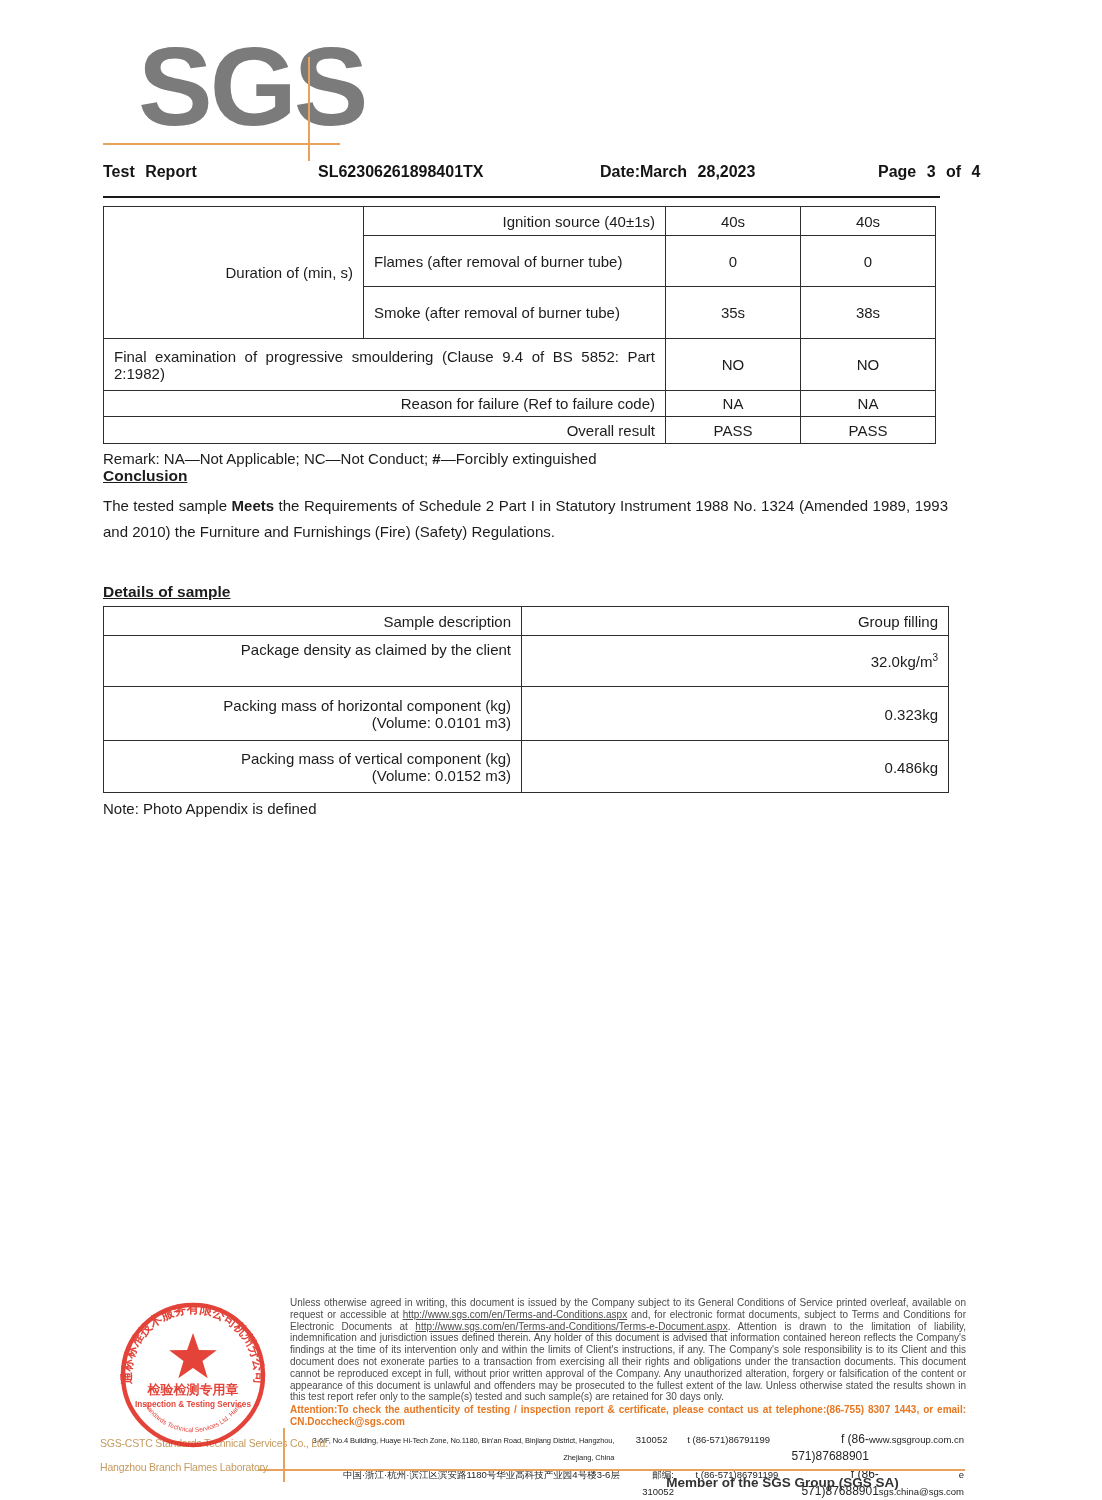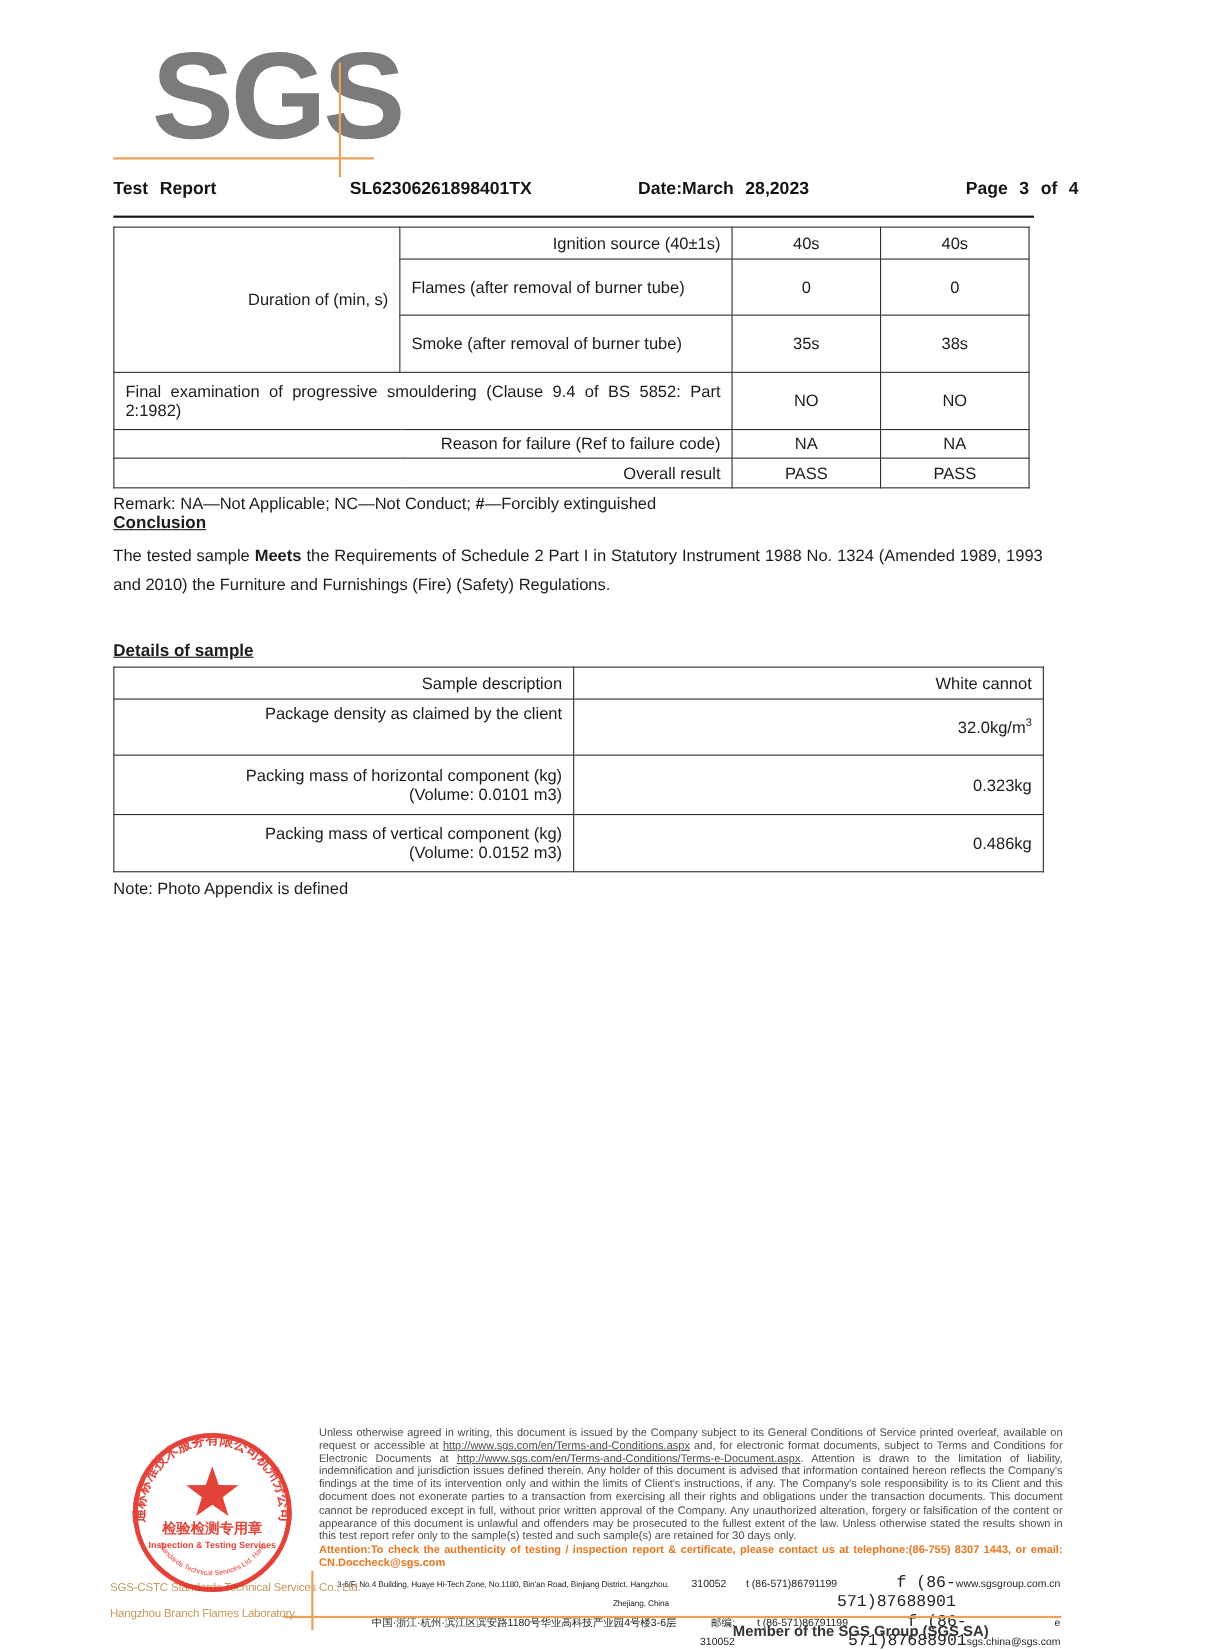--- a/index.html
+++ b/index.html
@@ -14,21 +14,21 @@
     position:absolute; left:138px; top:30px;
     font-size:112px; font-weight:bold; line-height:1.02;
     color:#7b7b7b; letter-spacing:-3px;
   }
   .cross-v { position:absolute; left:308px; top:57px; width:2px; height:104px; background:#e9a15b; }
   .cross-h { position:absolute; left:103px; top:143px; width:237px; height:2px; background:#e9a15b; }
   
   .hdr { position:absolute; top:163px; font-size:16px; font-weight:bold; word-spacing:6px; color:#141414; }
   .hdr-title  { left:103px; }
   .hdr-no     { left:318px; }
-  .hdr-date   { left:580px; }
+  .hdr-date   { left:600px; }
   .hdr-page   { left:878px; }
   .hdr-rule { position:absolute; left:103px; top:196px; width:837px; height:2px; background:#1a1a1a; }
   
   .content { position:absolute; left:103px; top:202px; width:845px; }
   .record-heading { font-size:15.5px; font-weight:bold; padding-left:10px; margin-top:2px; }
   table { border-collapse:collapse; font-size:15px; color:#1c1c1c; }
   td { border:1.5px solid #2e2e2e; padding:2px 10px; vertical-align:middle;text-align:right; }
   .record-table { width:832px; margin-top:4px; table-layout:fixed; }
   .record-table .just { text-align:justify; }
   .record-table .cv { text-align:center; padding:2px 4px; }
@@ -48,21 +48,21 @@
   .company-lines { position:absolute; left:100px; top:1431px; z-index:1; color:#c6995f; font-size:10.5px; letter-spacing:-0.2px; line-height:24px; }
   .legal { position:absolute; left:290px; top:1297px; width:676px; font-size:10px; line-height:11.8px; text-align:justify; color:#4c4c4c; }
   .legal .url { text-decoration:underline; }
   .attention { color:#e87722; font-weight:bold; margin-top:1px; }
   .addr { position:absolute; left:292px; top:1431px; width:672px; color:#252525; }
   .addr-row { display:flex; align-items:baseline; line-height:17px;text-align:right; }
   .addr-en { width:352px; font-size:7.5px; letter-spacing:-0.1px; }
   .addr-cn { width:352px; font-size:9.5px; }
   .addr-post { width:58px; font-size:9.5px; }
   .addr-t { width:112px; font-size:9.5px; }
-  .addr-f { width:108px; font-size:15px;font-family:Liberation Mono, monospace; }
+  .addr-f { width:108px; font-size:12px; }
   .addr-last { flex:1; font-size:9.5px; }
   .foot-bar-v { position:absolute; left:283px; top:1428px; width:2px; height:54px; background:#e9a15b; z-index:3; }
   .foot-rule  { position:absolute; left:258px; top:1469px; width:707px; height:2px; background:#e9a15b; }
   .member { position:absolute; left:600px; top:1475px; width:365px; text-align:center; font-size:13.5px; font-weight:bold; color:#333; }
 </style>
 </head>
 <body>
 
 <div class="page">
 
@@ -131,21 +131,21 @@
     <table class="details-table">
       <colgroup>
           <col style="width:418px">
           <col style="width:427px">
         </colgroup>
       <tbody>
           <tr style="height:29px">
         <td>
               <div>Sample description</div>
             </td>
-        <td class="val"><span>White cannot</span><sup></sup></td>
+        <td class="val"><span>Group filling</span><sup></sup></td>
       </tr>
       <tr style="height:51px">
         <td style="vertical-align:top; padding-top:5px">
               <div>Package density as claimed by the client</div>
             </td>
         <td class="val"><span>32.0kg/m</span><sup>3</sup></td>
       </tr>
       <tr style="height:54px">
         <td>
               <div>Packing mass of horizontal component (kg)</div>

